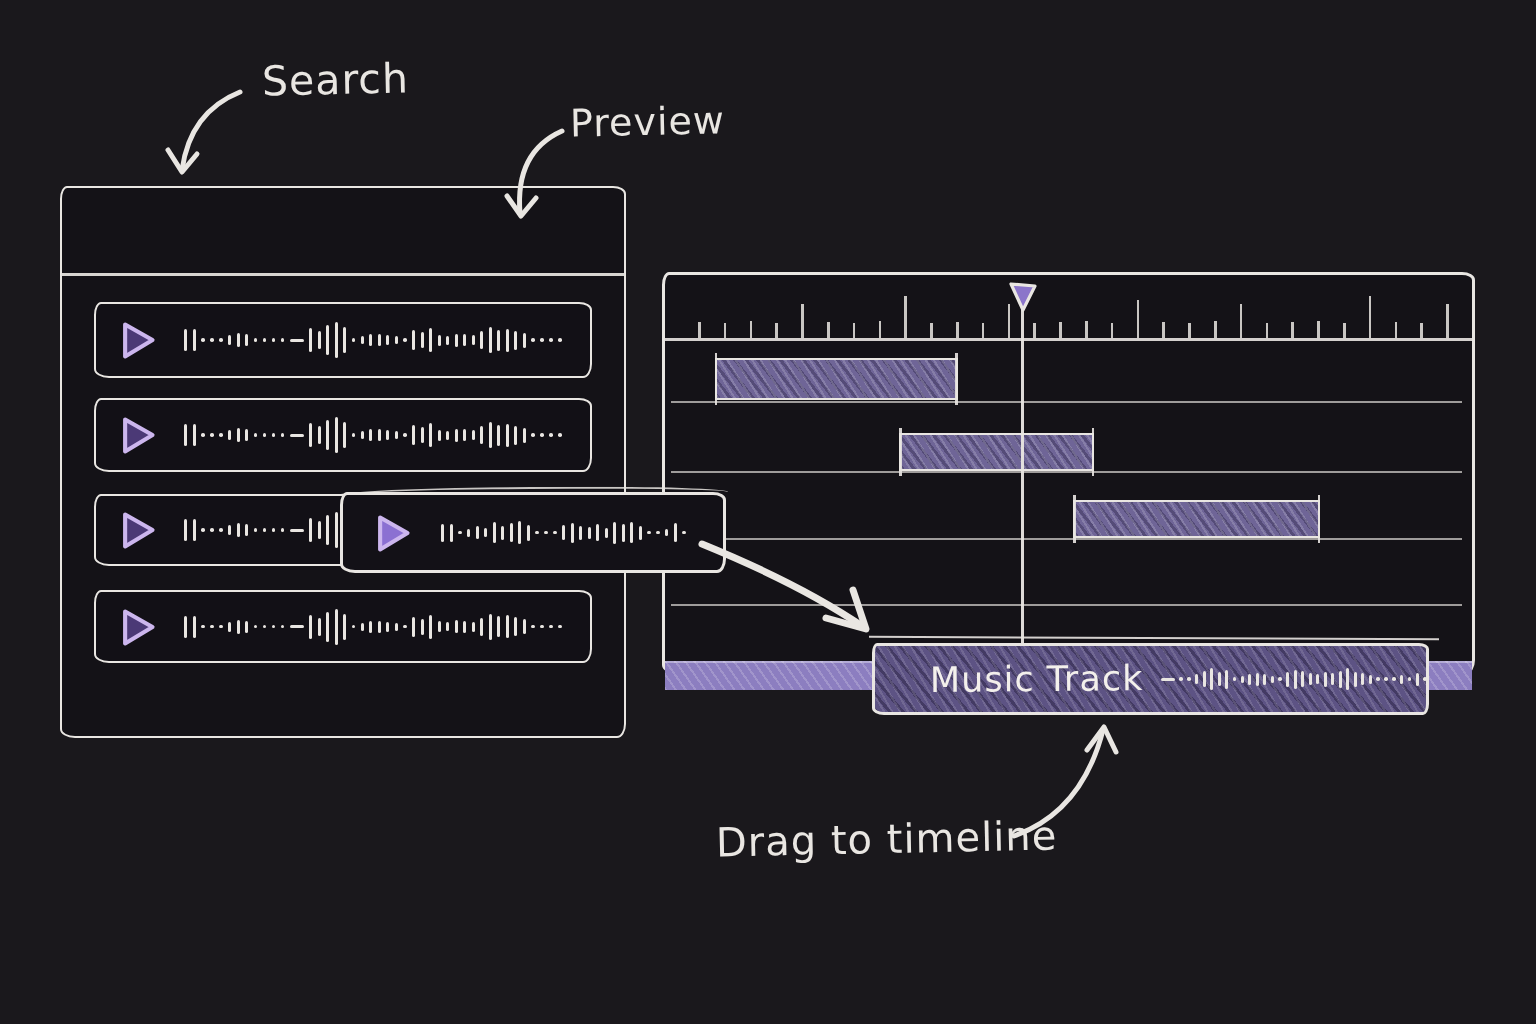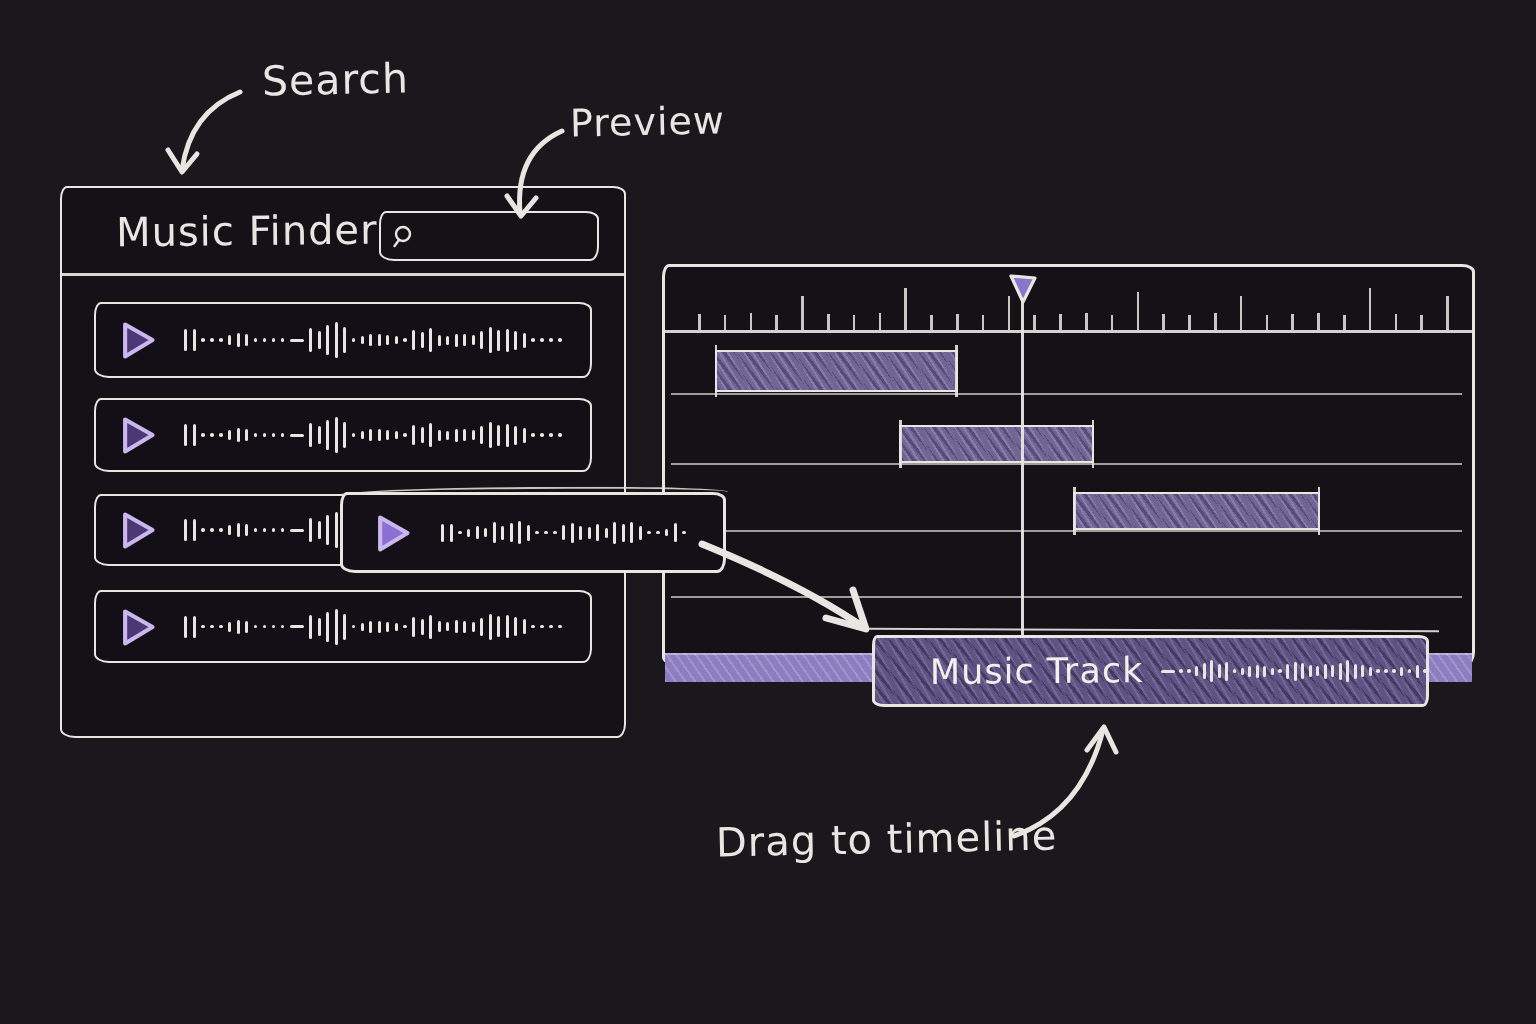--- a/index.html
+++ b/index.html
@@ -40,21 +40,21 @@
   .wave .dot{width:3.5px;height:3.5px;border-radius:50%;}
   .wave .dash{width:14px;height:3px;}
 
   
   #float{left:340px;top:492px;width:386px;height:81px;background:#131117;z-index:6;
          display:flex;align-items:center;padding-left:28px;gap:28px;border-width:3px;cursor:grab;}
   #float::before{content:'';position:absolute;inset:-8px -5px auto -9px;height:12px;
          border-top:2.5px solid var(--ink);border-radius:50% 40% 0 0/8px 6px 0 0;opacity:.85;transform:rotate(-.3deg);}
 
   
-  #timeline{left:662px;top:264px;width:813px;height:402px;background:var(--panel-bg);border-width:3px;z-index:1;}
+  #timeline{left:662px;top:272px;width:813px;height:402px;background:var(--panel-bg);border-width:3px;z-index:1;}
   #ruler-line{position:absolute;left:0;top:63px;width:100%;height:2.5px;background:var(--ink);opacity:.9;}
   .tick{position:absolute;width:2.5px;background:var(--ink);opacity:.85;}
   .tline{position:absolute;left:6px;right:10px;height:2px;background:var(--ink);opacity:.65;}
 
   .clip{position:absolute;border:2.5px solid var(--ink);cursor:grab;
         background-color:var(--clip-fill);
         background-image:repeating-linear-gradient(58deg, rgba(255,255,255,.16) 0 2px, rgba(0,0,0,0) 2px 7px),
                          repeating-linear-gradient(52deg, rgba(25,18,48,.30) 0 3px, rgba(0,0,0,0) 3px 9px);}
   .clip .hndl{position:absolute;top:-7px;bottom:-7px;width:2.5px;background:var(--ink);opacity:.9;}
   .clip .hndl.l{left:-2px;} .clip .hndl.r{right:-2px;}
@@ -98,30 +98,20 @@
     <path d="M 702 544 Q 800 584 862 626" stroke-width="7"></path>
     <path d="M 826 618 L 866 629 L 853 590" stroke-width="7"></path>
   </g>
   <g>
     <path d="M 1014 836 Q 1082 812 1103 730" stroke-width="5"></path>
     <path d="M 1087 750 L 1104 727 L 1116 752" stroke-width="5"></path>
   </g>
 </svg>
 
 <div id="finder" class="abs sketch">
-  <div class="header">
-    <div class="title">Music Finder</div>
-    <div id="searchbox" class="sketch">
-      <svg width="26" height="26" viewBox="0 0 26 26">
-        <circle cx="12" cy="11" r="7" fill="none" stroke="#e9e6e2" stroke-width="2.4"></circle>
-        <line x1="8" y1="17" x2="3.5" y2="23" stroke="#e9e6e2" stroke-width="2.4" stroke-linecap="round"></line>
-      </svg>
-      <input type="text" value="" style="">
-    </div>
-  </div>
   <div class="hdr-divider"></div>
   <div id="rows-host">
       <div class="row sketch" style="top: 114px; height: 76px;">
     <div class="playbtn">
       <svg width="42" height="42" viewBox="0 0 46 46">
         <polygon points="10,6 40,23 10,41" fill="var(--tri-dark)" stroke="var(--tri-stroke)" stroke-width="4.5" stroke-linejoin="round"></polygon>
       </svg>
     </div>
     <div class="wave">
           <span class="bar" style="height: 22px;"></span>

